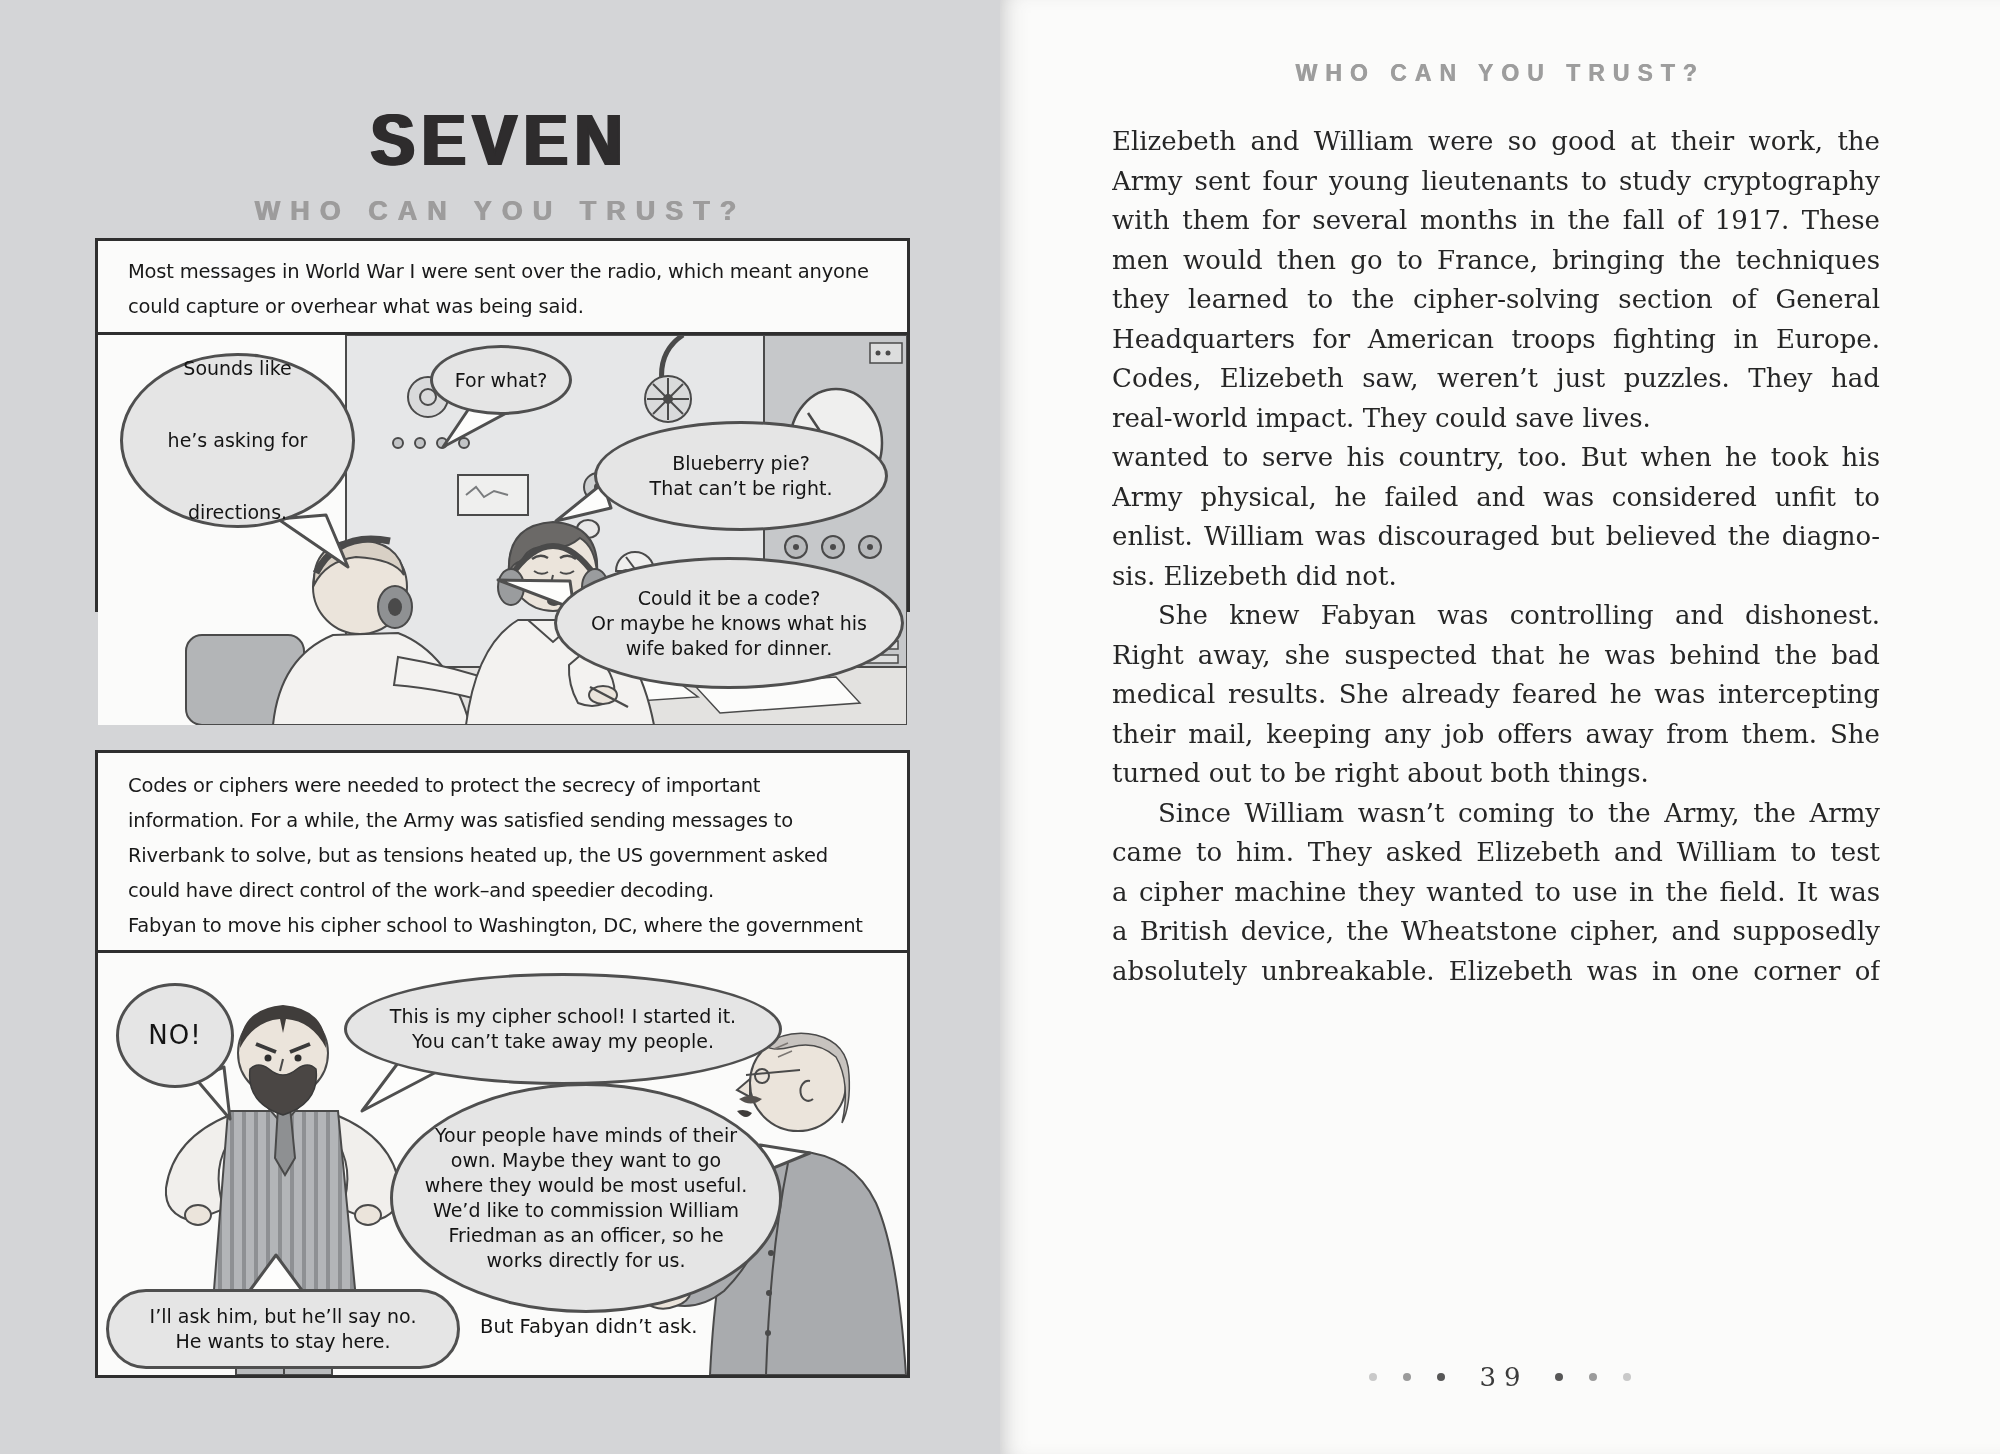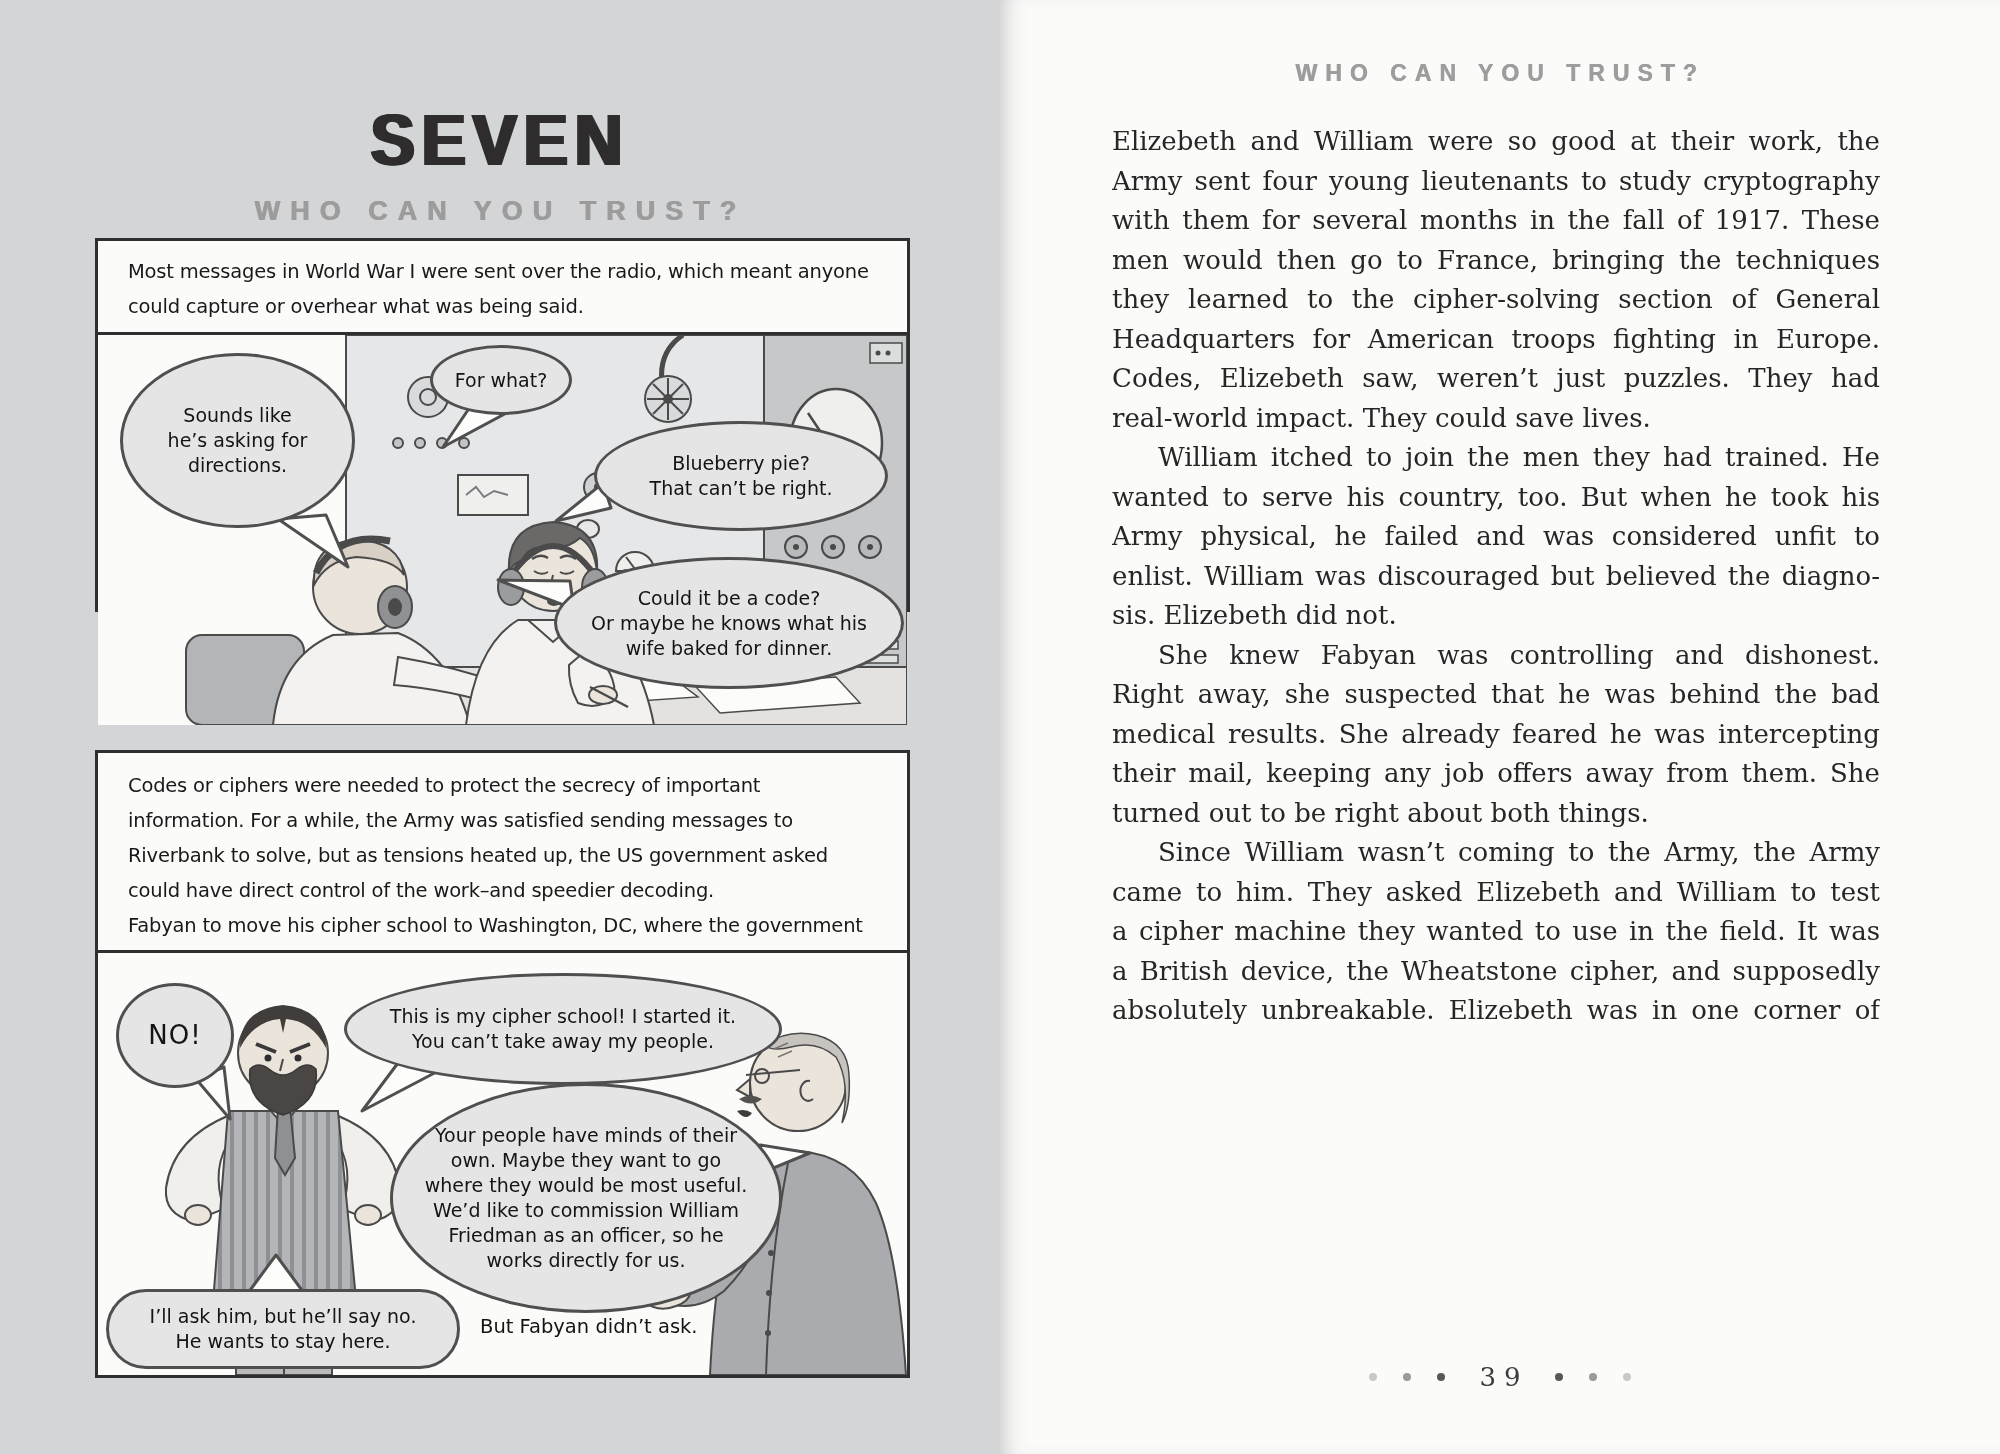--- a/index.html
+++ b/index.html
@@ -207,21 +207,21 @@
           <path d="M 455 240 L 452 253" fill="none" stroke="#4a4a4a" stroke-width="2"></path>
           <ellipse cx="456" cy="266" rx="7" ry="5" fill="#4a4a4a"></ellipse>
 
           <g fill="#fdfdfc" stroke="#4f4f4f" stroke-width="3" stroke-linejoin="round">
             <path d="M 180 184 L 250 232 L 228 180 Z"></path>
             <path d="M 372 72 L 345 112 L 412 76 Z"></path>
             <path d="M 505 148 L 458 186 L 513 173 Z"></path>
             <path d="M 472 246 L 400 245 L 476 274 Z"></path>
           </g>
         </svg>
-        <div class="bubble" style="left:22px;top:18px;width:235px;height:175px;">
+        <div class="bubble" style="left:22px;top:18px;width:235px;height:175px;justify-content:space-between;">
           <span>Sounds like</span>
           <span>he’s asking for</span>
           <span>directions.</span>
         </div>
         <div class="bubble" style="left:332px;top:10px;width:142px;height:70px;">
           <span>For what?</span>
         </div>
         <div class="bubble" style="left:496px;top:86px;width:294px;height:110px;">
           <span>Blueberry pie?</span>
           <span>That can’t be right.</span>
@@ -322,21 +322,20 @@
 
     <div class="body-text">
       <div class="bline">Elizebeth and William were so good at their work, the</div>
       <div class="bline">Army sent four young lieutenants to study cryptography</div>
       <div class="bline">with them for several months in the fall of 1917. These</div>
       <div class="bline">men would then go to France, bringing the techniques</div>
       <div class="bline">they learned to the cipher-solving section of General</div>
       <div class="bline">Headquarters for American troops fighting in Europe.</div>
       <div class="bline">Codes, Elizebeth saw, weren’t just puzzles. They had</div>
       <div class="bline end">real-world impact. They could save lives.</div>
-      <div class="bline ind">William itched to join the men they had trained. He</div>
       <div class="bline">wanted to serve his country, too. But when he took his</div>
       <div class="bline">Army physical, he failed and was considered unfit to</div>
       <div class="bline">enlist. William was discouraged but believed the diagno-</div>
       <div class="bline end">sis. Elizebeth did not.</div>
       <div class="bline ind">She knew Fabyan was controlling and dishonest.</div>
       <div class="bline">Right away, she suspected that he was behind the bad</div>
       <div class="bline">medical results. She already feared he was intercepting</div>
       <div class="bline">their mail, keeping any job offers away from them. She</div>
       <div class="bline end">turned out to be right about both things.</div>
       <div class="bline ind">Since William wasn’t coming to the Army, the Army</div>

